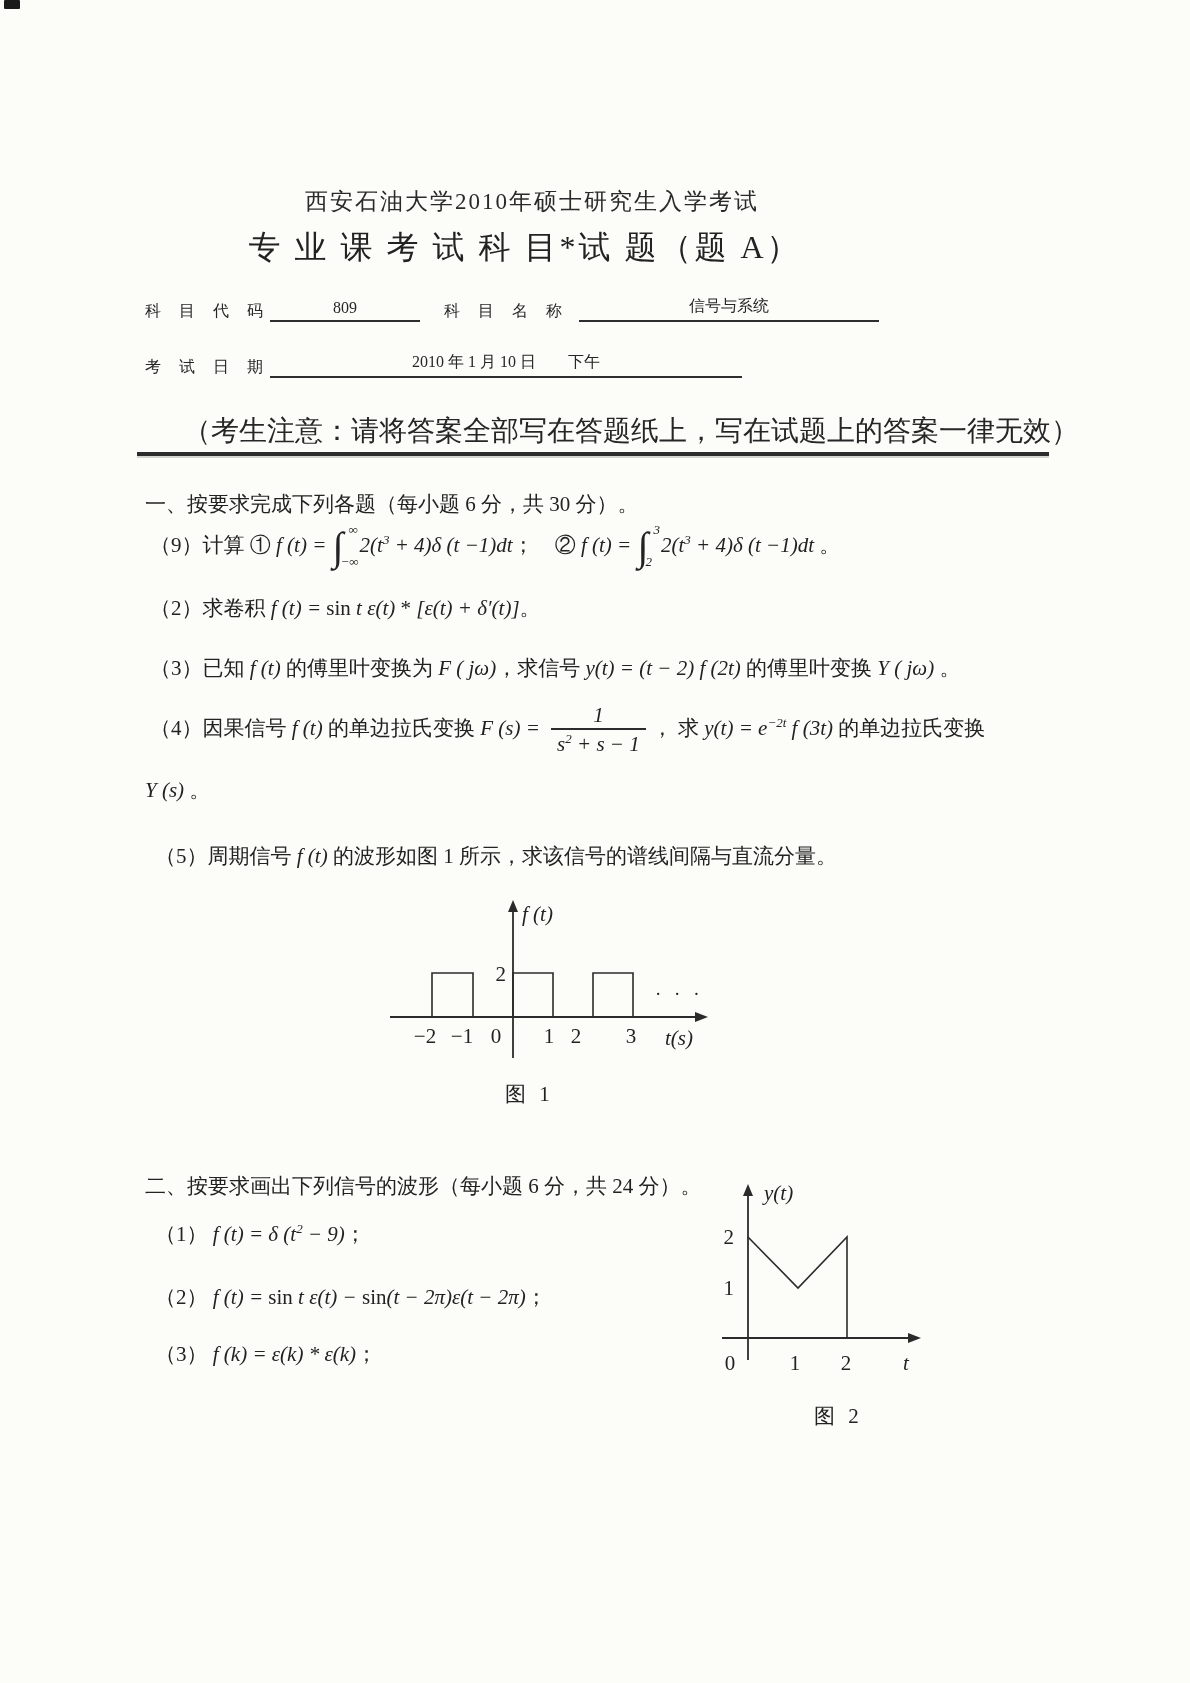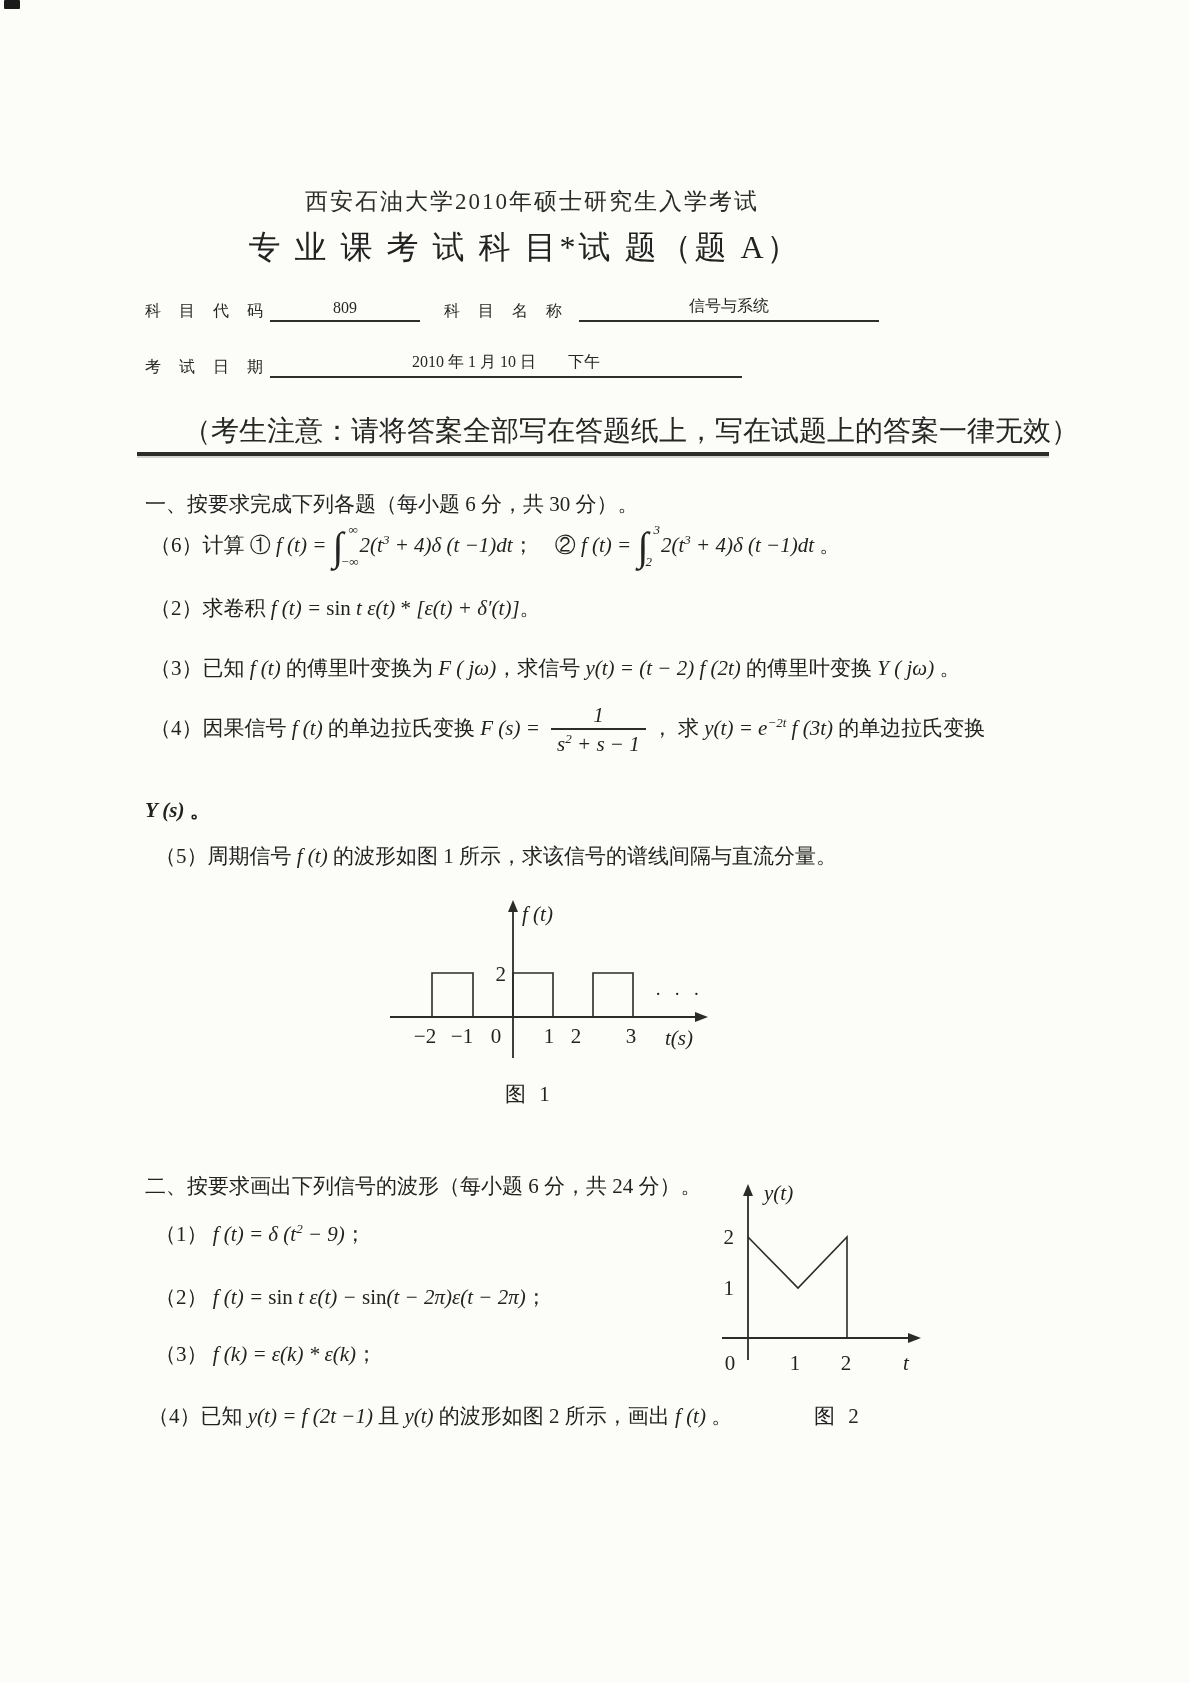--- a/index.html
+++ b/index.html
@@ -64,40 +64,40 @@
     <span class="flabel">考 试 日 期</span>
     <span class="fline w-date">2010 年 1 月 10 日　　下午</span>
   </div>
 
   <div class="abs notice">（考生注意：请将答案全部写在答题纸上，写在试题上的答案一律无效）</div>
 
   <div class="abs hrule"></div>
 
   <div class="abs line" style="left:145px;top:490px;">一、按要求完成下列各题（每小题 6 分，共 30 分）。</div>
 
-  <div class="abs line" style="left:150px;top:524px;"><span class="mr">（6）计算 ① </span><span class="mi">f (t) = </span><span class="intw">
+  <div class="abs line" style="left:150px;top:524px;"><span class="mr">（9）计算 ① </span><span class="mi">f (t) = </span><span class="intw">
         <span class="ints">∫</span>
         <span class="intl">
           <span class="ilt">∞</span>
           <span class="ilb">−∞</span>
         </span>
       </span><span class="mi">2(t</span><span class="msup">3</span><span class="mi"> + 4)δ (t −1)dt</span><span class="mr">；　② </span><span class="mi">f (t) = </span><span class="intw">
         <span class="ints">∫</span>
         <span class="intl">
           <span class="ilt">3</span>
           <span class="ilb">2</span>
         </span>
       </span><span class="mi">2(t</span><span class="msup">3</span><span class="mi"> + 4)δ (t −1)dt</span><span class="mr"> 。</span></div>
   <div class="abs line" style="left:150px;top:594px;"><span class="mr">（2）求卷积 </span><span class="mi">f (t) = </span><span class="mr">sin</span><span class="mi"> t ε(t)</span><span class="mr"> * </span><span class="mi">[ε(t) + δ′(t)]</span><span class="mr">。</span></div>
   <div class="abs line" style="left:150px;top:654px;"><span class="mr">（3）已知 </span><span class="mi">f (t)</span><span class="mr"> 的傅里叶变换为 </span><span class="mi">F ( jω)</span><span class="mr">，求信号 </span><span class="mi">y(t) = (t − 2) f (2t)</span><span class="mr"> 的傅里叶变换 </span><span class="mi">Y ( jω)</span><span class="mr"> 。</span></div>
   <div class="abs line" style="left:150px;top:702px;"><span class="mr">（4）因果信号 </span><span class="mi">f (t)</span><span class="mr"> 的单边拉氏变换 </span><span class="mi">F (s) = </span><span class="frac">
         <span class="fnum"><span class="mi">1</span></span>
         <span class="fden"><span class="mi">s</span><span class="msup">2</span><span class="mi"> + s − 1</span></span>
       </span><span class="mr">， 求 </span><span class="mi">y(t) = e</span><span class="msup">−2t</span><span class="mi"> f (3t)</span><span class="mr"> 的单边拉氏变换</span></div>
-  <div class="abs line" style="left:145px;top:796px;font-weight:bold;"><span class="mi">Y (s)</span><span class="mr"> 。</span></div>
+  <div class="abs line" style="left:145px;top:776px;"><span class="mi">Y (s)</span><span class="mr"> 。</span></div>
   <div class="abs line" style="left:155px;top:842px;"><span class="mr">（5）周期信号 </span><span class="mi">f (t)</span><span class="mr"> 的波形如图 1 所示，求该信号的谱线间隔与直流分量。</span></div>
 
   <svg class="abs" style="left:375px;top:898px;" width="345" height="165" viewBox="0 0 345 165">
     <line class="ax" x1="138" y1="10" x2="138" y2="160"></line>
     <polygon class="arrow" points="133,14 143,14 138,2"></polygon>
     <line class="ax" x1="15" y1="119" x2="322" y2="119"></line>
     <polygon class="arrow" points="320,114 320,124 333,119"></polygon>
     <g>
       <path class="pulse" d="M57,119 L57,75 L98,75 L98,119"></path>
       <path class="pulse" d="M138,119 L138,75 L178,75 L178,119"></path>
@@ -114,21 +114,20 @@
     <text class="fig-dots" x="280" y="102">· · ·</text>
     <text class="fig-var" x="290" y="147">t(s)</text>
   </svg>
   <div class="abs fig-caption" style="left:505px;top:1080px;">图 1</div>
 
   <div class="abs line" style="left:145px;top:1172px;">二、按要求画出下列信号的波形（每小题 6 分，共 24 分）。</div>
 
   <div class="abs line" style="left:155px;top:1220px;"><span class="mr">（1） </span><span class="mi">f (t) = δ (t</span><span class="msup">2</span><span class="mi"> − 9)</span><span class="mr">；</span></div>
   <div class="abs line" style="left:155px;top:1283px;"><span class="mr">（2） </span><span class="mi">f (t) = </span><span class="mr">sin</span><span class="mi"> t ε(t) − </span><span class="mr">sin</span><span class="mi">(t − 2π)ε(t − 2π)</span><span class="mr">；</span></div>
   <div class="abs line" style="left:155px;top:1340px;"><span class="mr">（3） </span><span class="mi">f (k) = ε(k) * ε(k)</span><span class="mr">；</span></div>
-  <div class="abs line" style="left:148px;top:1402px;"><span class="mr">（4）已知 </span><span class="mi">y(t) = f (2t −1)</span><span class="mr"> 且 </span><span class="mi">y(t)</span><span class="mr"> 的波形如图 2 所示，画出 </span><span class="mi">f (t)</span><span class="mr"> 。</span></div>
 
   <svg class="abs" style="left:648px;top:1178px;" width="290" height="205" viewBox="0 0 290 205">
     <line class="ax" x1="100" y1="14" x2="100" y2="182"></line>
     <polygon class="arrow" points="95,18 105,18 100,6"></polygon>
     <line class="ax" x1="74" y1="160" x2="262" y2="160"></line>
     <polygon class="arrow" points="260,155 260,165 273,160"></polygon>
     <path class="wave" d="M100,59 L150,110 L199,59 L199,160"></path>
     <text class="fig-num" x="86" y="66" text-anchor="end">2</text>
     <text class="fig-num" x="86" y="117" text-anchor="end">1</text>
     <text class="fig-var" x="116" y="22">y(t)</text>

